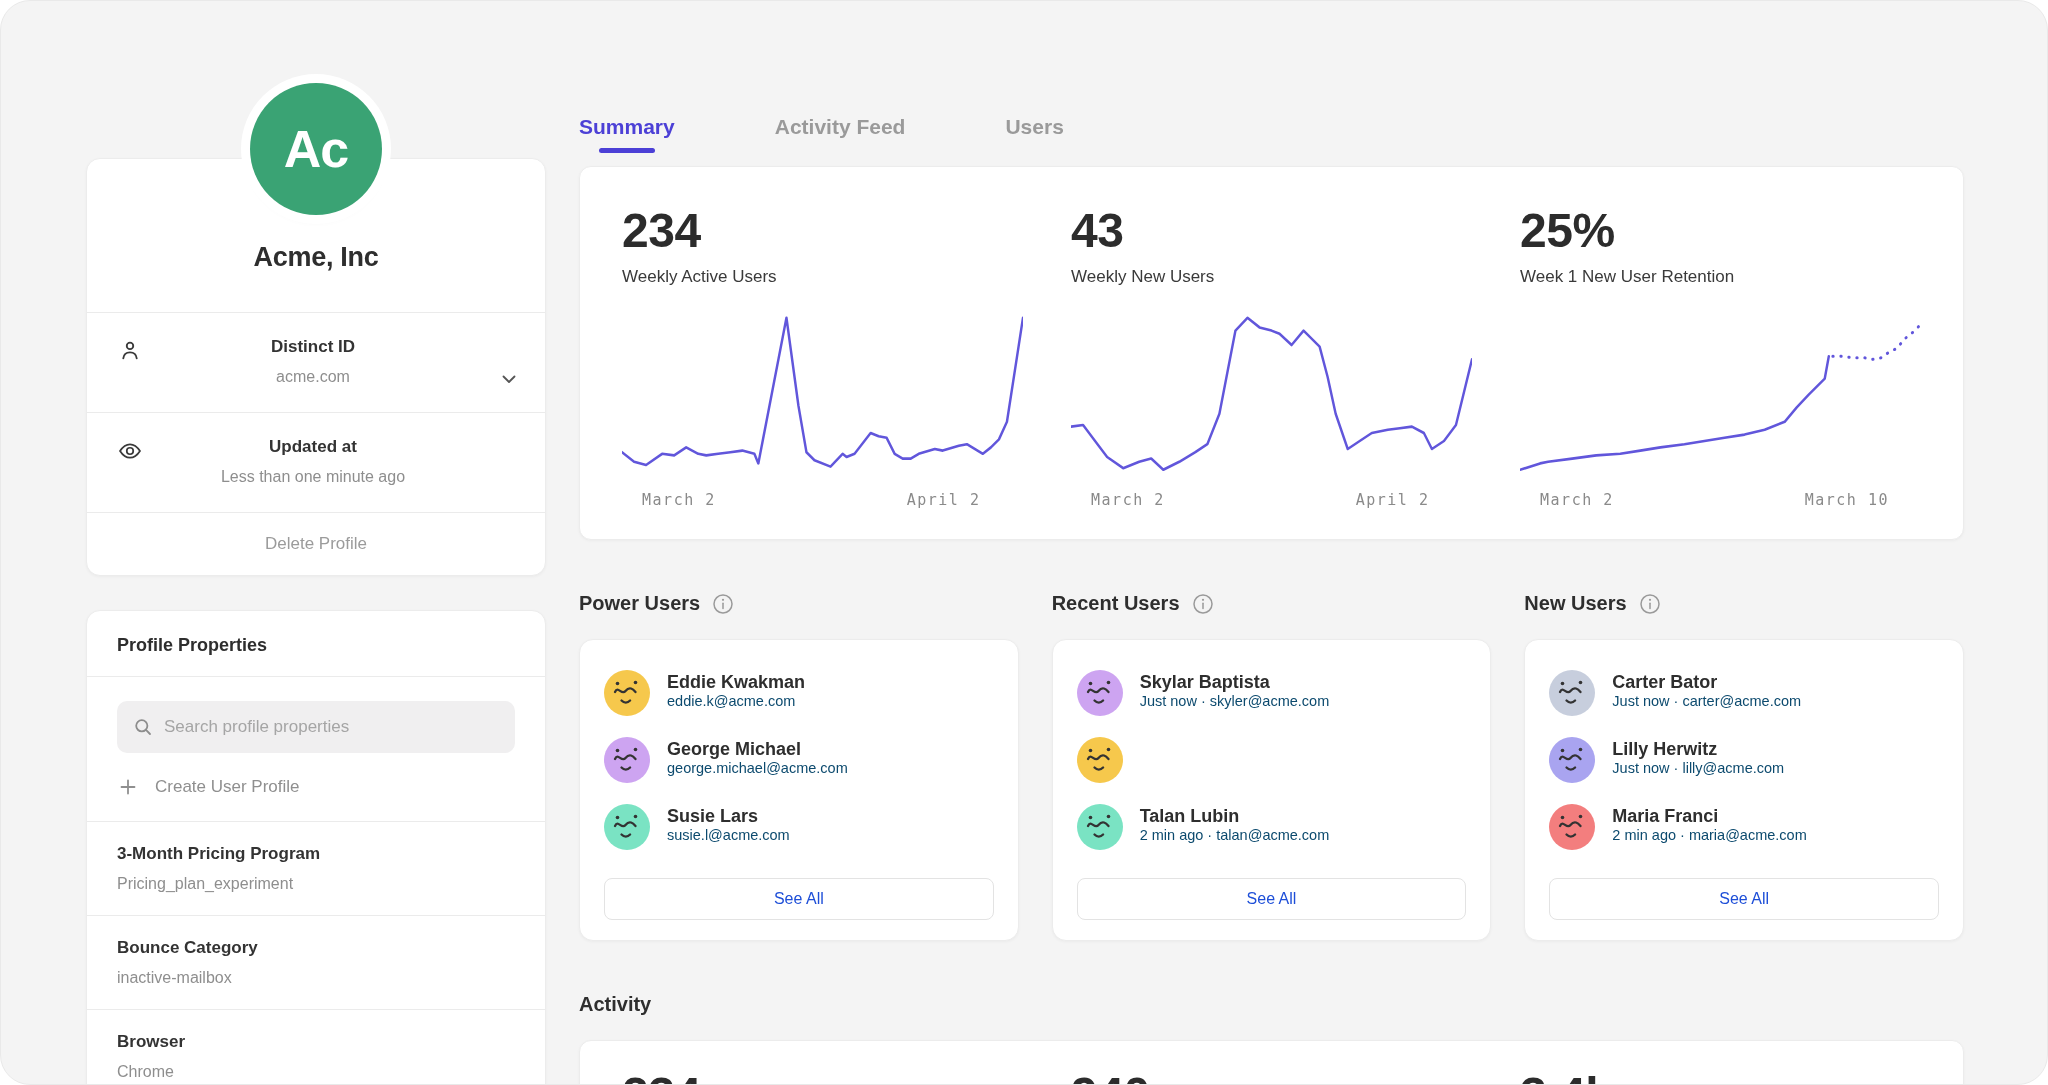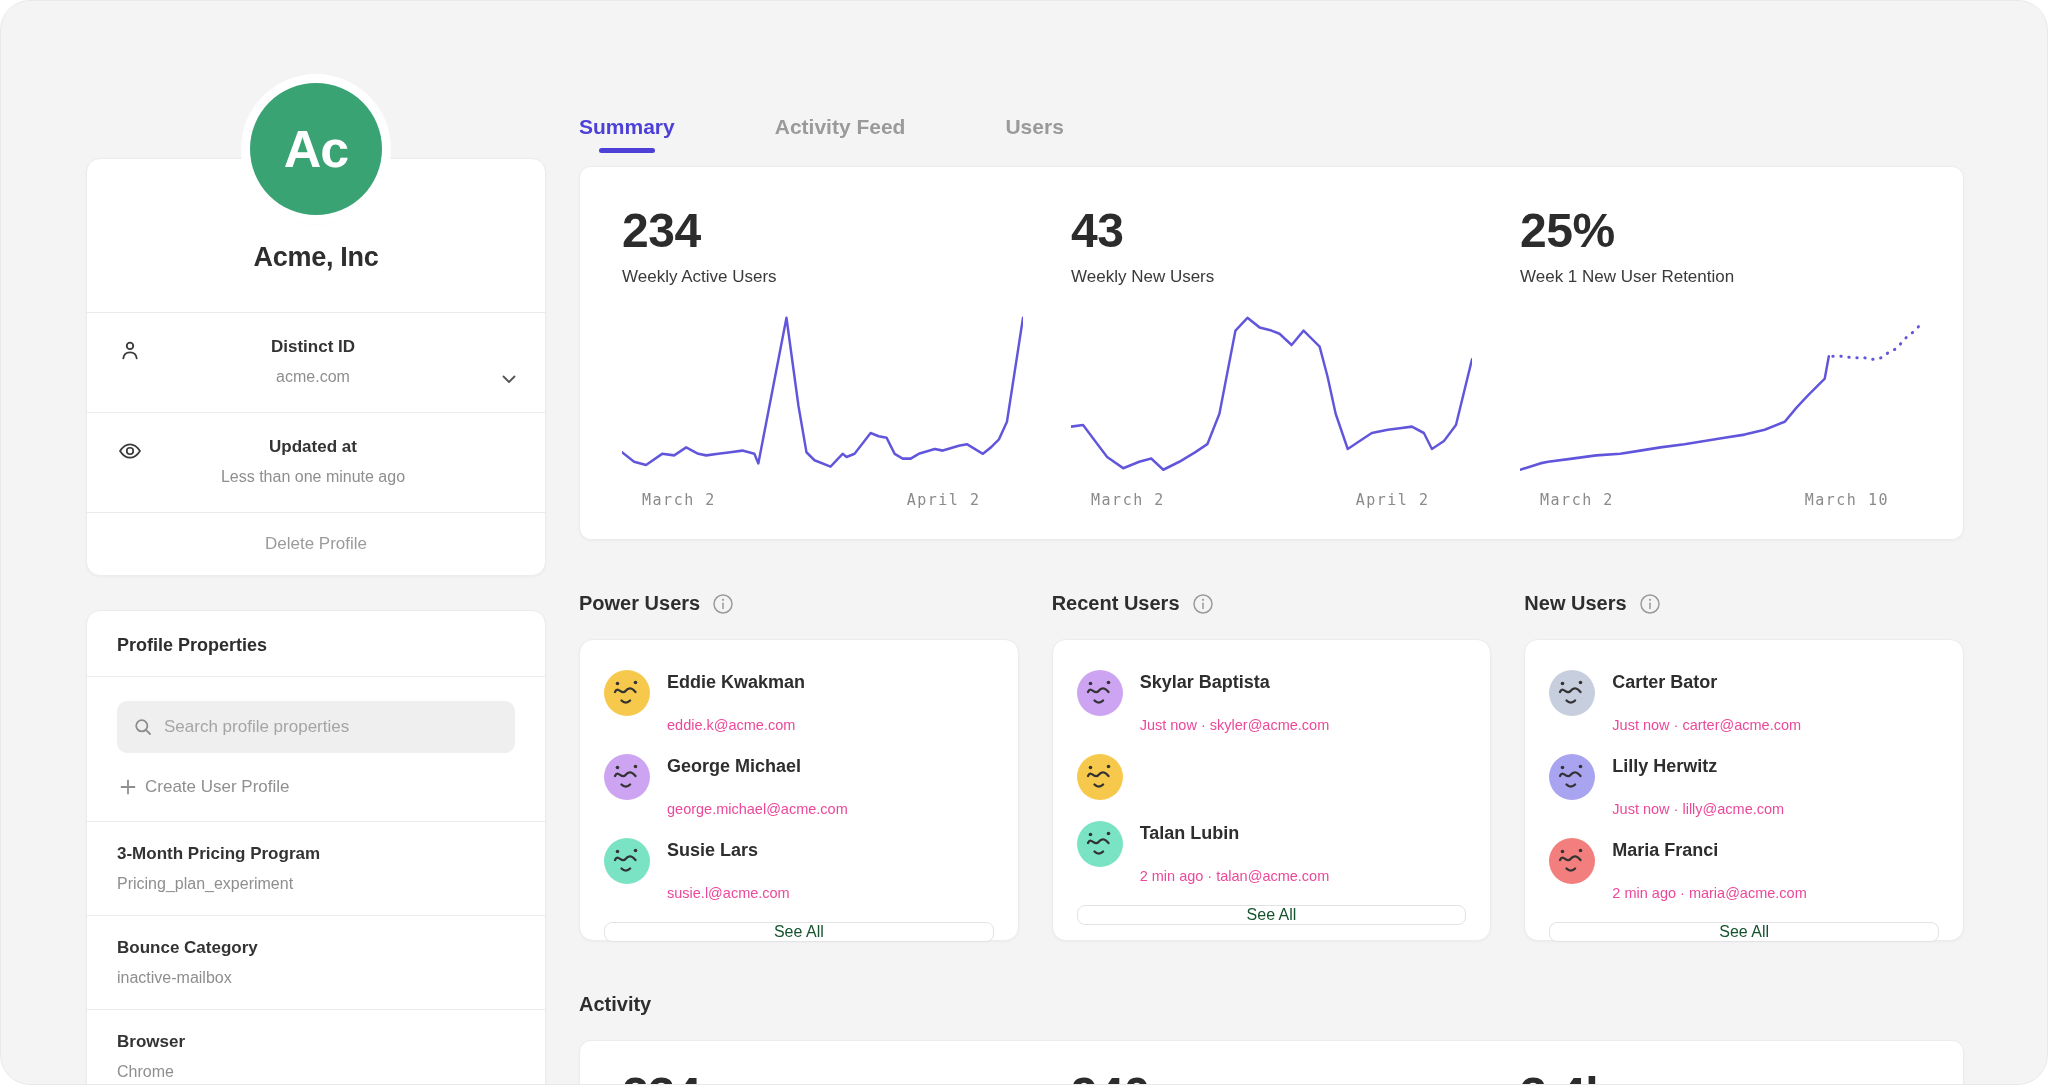--- a/index.html
+++ b/index.html
@@ -43,21 +43,21 @@
   .search-wrap{ padding:24px 30px 14px; }
   .search-box{
     height:52px; background:#f0eff0; border-radius:10px; display:flex; align-items:center; padding:0 16px; gap:11px;
   }
   .search-box svg{ color:#8d8d8d; flex:none; }
   .search-box input{
     border:none; outline:none; background:transparent; flex:1; font-size:17px; color:#444;
     font-family:"Liberation Sans", sans-serif;
   }
   .search-box input::placeholder{ color:#a5a5a5; }
-  .create-row{ display:flex; align-items:center; gap:8px; padding:10px 32px 24px; color:#8f8f8f; font-size:17px; cursor:pointer; background:none; border:none; font-family:"Liberation Sans", sans-serif; }
+  .create-row{ display:flex; align-items:center; gap:18px; padding:10px 32px 24px; color:#8f8f8f; font-size:17px; cursor:pointer; background:none; border:none; font-family:"Liberation Sans", sans-serif; }
   .prop{ border-top:1px solid #ebebeb; padding:22px 30px; }
   .prop-name{ font-size:17px; font-weight:700; color:#333; }
   .prop-value{ margin-top:11px; font-size:16px; color:#8e8e8e; }
 
   
   .main{ position:absolute; left:578px; top:0; width:1385px; }
 
   .tabs{ display:flex; justify-content:flex-start; gap:100px; padding-top:114px; }
   .tab{ font-size:21px; color:#9a9a9a; font-weight:700; cursor:pointer; text-align:center; }
   .tab .underline{ width:56px; height:5px; border-radius:3px; background:transparent; margin:9px auto 0; }
@@ -80,24 +80,24 @@
   .axis .t0{ left:5%; } .axis .t1{ left:71%; }
 
   .lists{ display:grid; grid-template-columns:repeat(3,1fr); gap:33px; margin-top:52px; }
   .list-head{ display:flex; align-items:center; gap:12px; }
   .list-title{ font-size:20px; font-weight:700; color:#2e2e2e; }
   .info-icon{ color:#9a9a9a; display:flex; cursor:pointer; }
   .list-card{ margin-top:24px; height:302px; border-radius:14px; padding:30px 24px 20px; display:flex; flex-direction:column; }
   .user-item{ display:flex; gap:17px; align-items:flex-start; margin-bottom:21px; cursor:pointer; }
   .u-avatar{ width:46px; height:46px; border-radius:50%; flex:none; display:flex; align-items:center; justify-content:center; }
   .u-name{ font-size:18px; font-weight:700; color:#2e2e2e; padding-top:2px; }
-  .u-meta{ margin-top:24px; font-size:14.5px; color:#ec4899; }
+  .u-meta{ margin-top:0; font-size:14.5px; color:#0c4a6e; }
   .see-all{
     margin-top:auto; height:42px; background:#fff; border:1px solid #e3e3e3; border-radius:8px;
-    font-size:16px; color:#14532d; font-weight:400; cursor:pointer; font-family:"Liberation Sans", sans-serif;
+    font-size:16px; color:#1d4ed8; font-weight:400; cursor:pointer; font-family:"Liberation Sans", sans-serif;
   }
 
   .activity-title{ margin-top:52px; font-size:20px; font-weight:700; color:#2e2e2e; }
   .activity-card{
     margin-top:24px; border-radius:12px; height:200px;
     display:grid; grid-template-columns:repeat(3,1fr); gap:48px; padding:26px 42px;
   }
   svg.icon{ display:block; }
 </style>
 </head>

